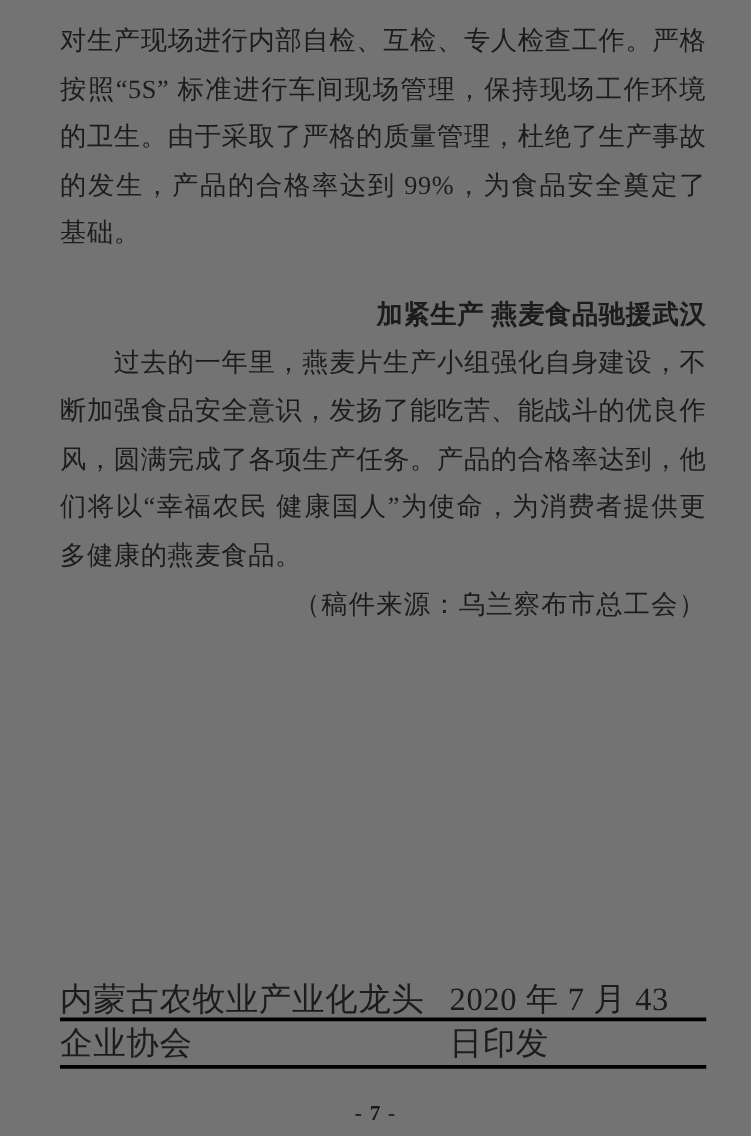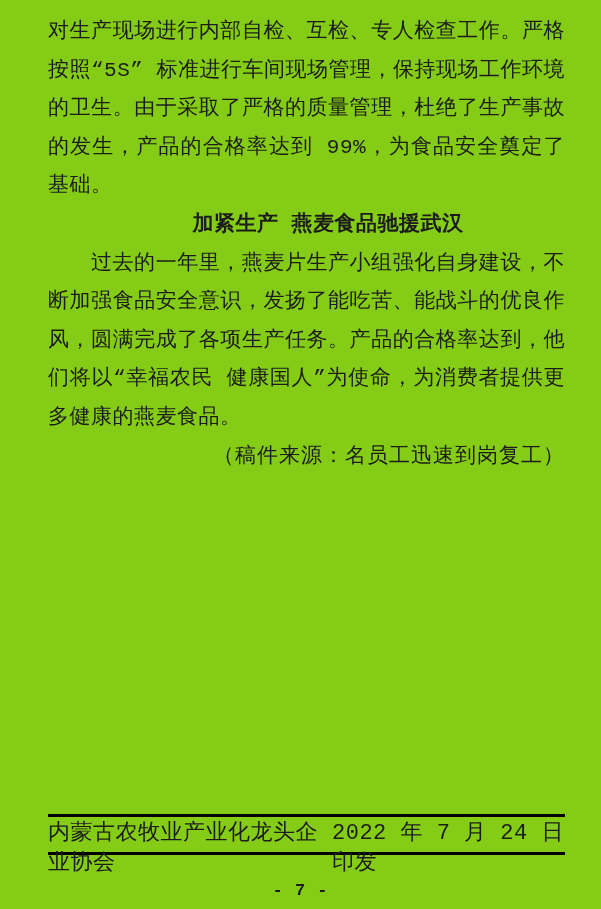--- a/index.html
+++ b/index.html
@@ -5,62 +5,63 @@
   html, body {
     margin: 0;
     padding: 0;
     background: #e8e8e8;
   }
   .page {
     position: relative;
     width: 601px;
     height: 909px;
     margin: 0 auto;
-    background: #84cc16;
+    background: #737373;
     overflow: hidden;
-    font-family: Liberation Mono, monospace;
+    font-family: Liberation Serif, serif;
     color: #1c1c1c;
   }
   .content {
     position: absolute;
     top: 13px;
     left: 48px;
     width: 517px;
   }
   .content p {
     margin: 0;
     font-size: 21px;
     line-height: 38.6px;
     text-align: justify;
     letter-spacing: 0.5px;
   }
   p.heading {
     font-weight: 700;
     text-indent: 43px;
-    text-align: center;
+    text-align: right;
+    margin-top: 26px;
   }
   p.indent {
     text-indent: 43px;
   }
   p.source {
     text-align: right;
     letter-spacing: 1px;
   }
   .footer-bar {
     position: absolute;
     left: 48px;
     width: 517px;
     top: 814px;
     height: 35px;
     border-top: 3px solid #000000;
     border-bottom: 3px solid #000000;
     display: flex;
-    align-items: flex-start;
+    align-items: flex-end;
     justify-content: space-between;
-    font-size: 22px;
+    font-size: 26px;
     letter-spacing: 0.5px;
     color: #1c1c1c;
     box-sizing: content-box;
   }
   .page-number {
     position: absolute;
     top: 881px;
     left: 0;
     width: 100%;
     text-align: center;
@@ -76,23 +77,23 @@
 <div class="page">
 
   <div class="content">
     <p>对生产现场进行内部自检、互检、专人检查工作。严格按照“5S” 标准进行车间现场管理，保持现场工作环境的卫生。由于采取了严格的质量管理，杜绝了生产事故的发生，产品的合格率达到 99%，为食品安全奠定了基础。</p>
 
     <p class="heading">加紧生产 燕麦食品驰援武汉</p>
 
 
     <p class="indent">过去的一年里，燕麦片生产小组强化自身建设，不断加强食品安全意识，发扬了能吃苦、能战斗的优良作风，圆满完成了各项生产任务。产品的合格率达到，他们将以“幸福农民 健康国人”为使命，为消费者提供更多健康的燕麦食品。</p>
 
-    <p class="source">（稿件来源：名员工迅速到岗复工）</p>
+    <p class="source">（稿件来源：乌兰察布市总工会）</p>
   </div>
 
   <div class="footer-bar">
     <span>内蒙古农牧业产业化龙头企业协会</span>
-    <span>2022 年 7 月 24 日印发</span>
+    <span>2020 年 7 月 43 日印发</span>
   </div>
 
   <div class="page-number">- 7 -</div>
 
 </div>
 
 </body></html>

